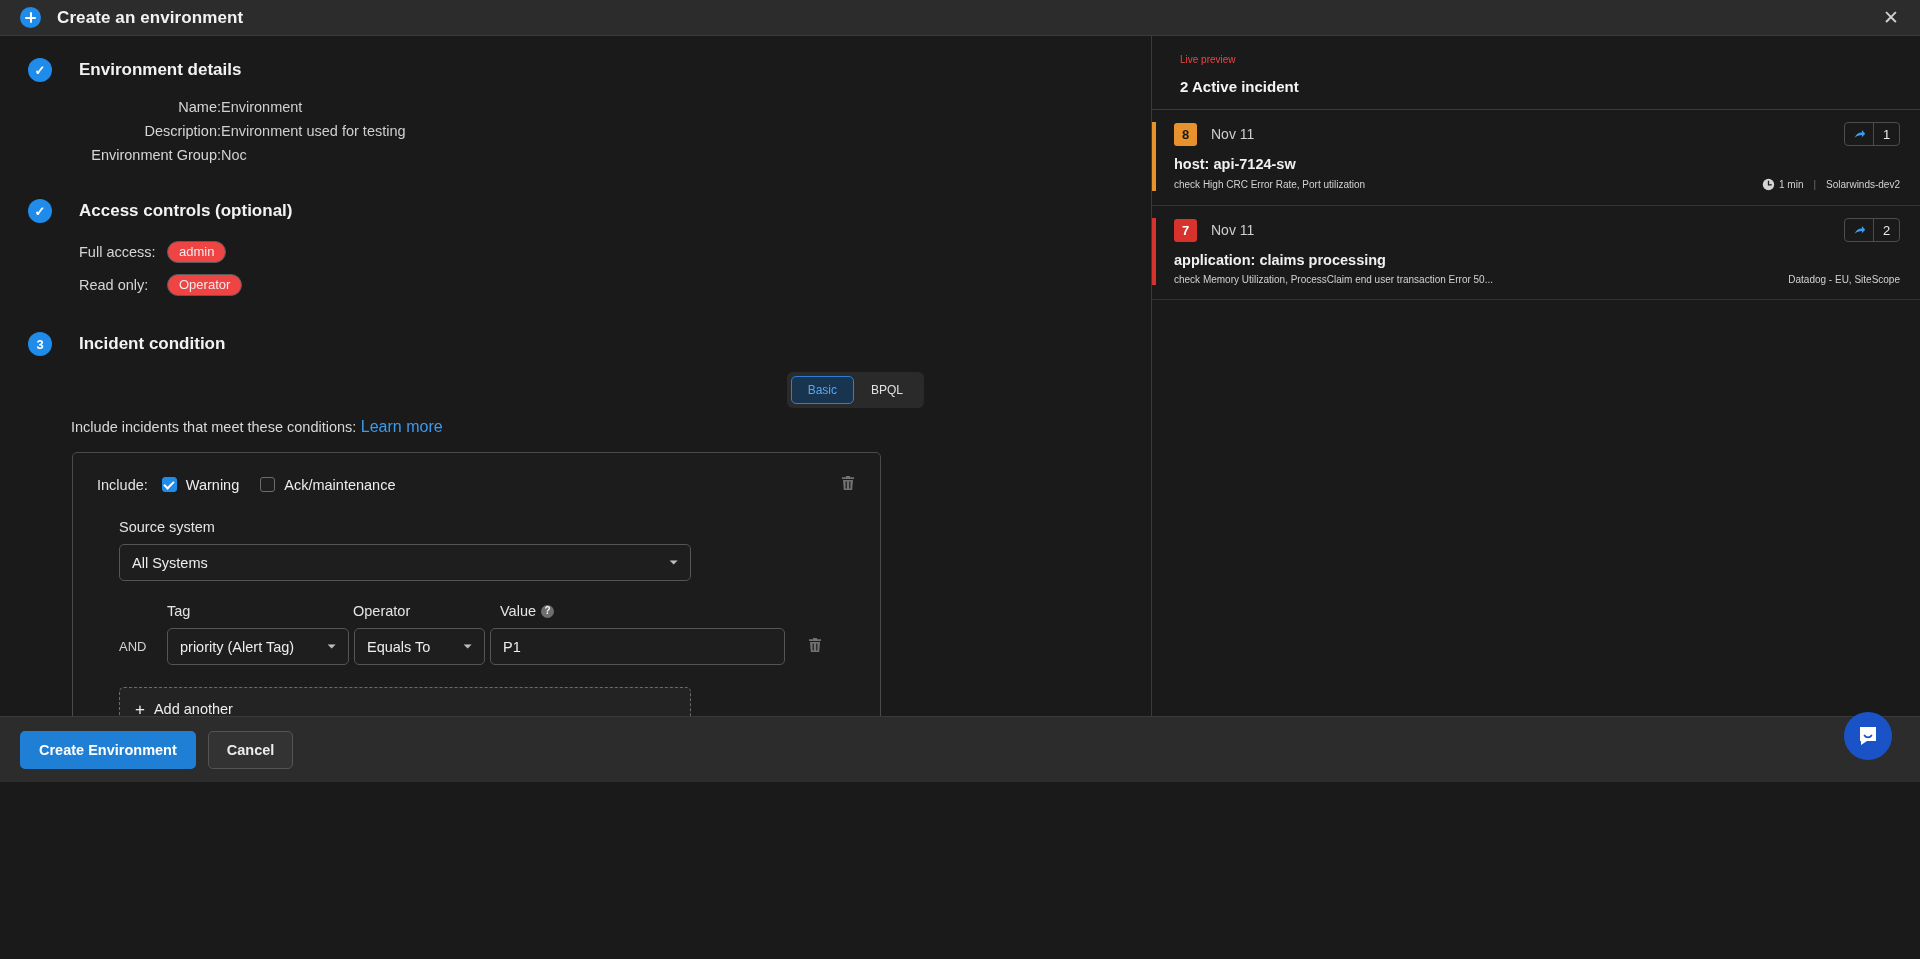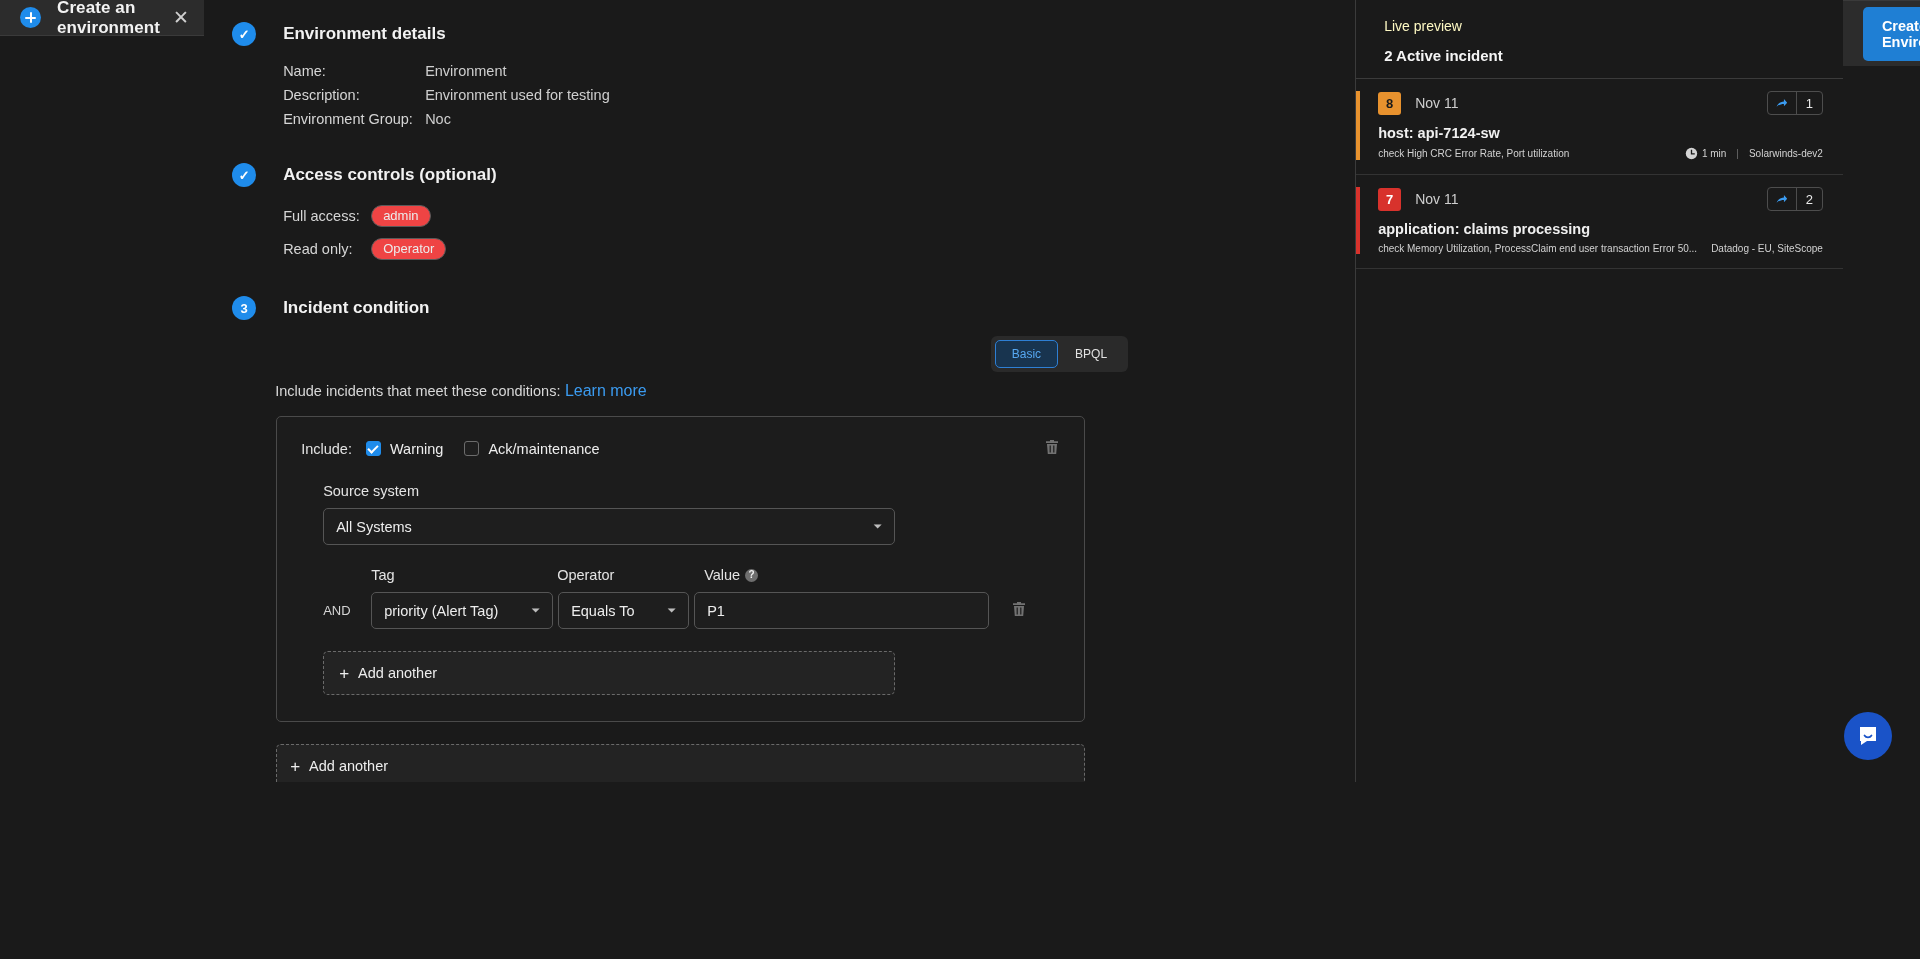--- a/index.html
+++ b/index.html
@@ -3,21 +3,21 @@
 <meta charset="utf-8">
 <style>
   * { box-sizing: border-box; margin: 0; padding: 0; }
   html, body {
     width: 1920px; height: 959px;
     background: #1a1a1a;
     font-family: "Liberation Sans", sans-serif;
     color: #e8e8e8;
     overflow: hidden;
   }
-  .app { position: relative; width: 1920px; height: 782px; display: flex; flex-direction: row; }
+  .app { position: relative; width: 1920px; height: 782px; display: flex; flex-direction: column; }
 
   
   .titlebar {
     height: 36px; min-height: 36px;
     background: #2c2c2c;
     border-bottom: 1px solid #3a3a3a;
     display: flex; align-items: center;
     padding: 0 14px 0 20px;
   }
   .plus-circle {
@@ -124,21 +124,21 @@
   }
   .addbtn {
     border: 1px dashed #6a6a6a; border-radius: 5px;
     background: #232323; color: #ededed; font-size: 14.5px;
     display: flex; align-items: center; cursor: pointer;
   }
   .addbtn .pl { font-size: 17px; margin-right: 9px; line-height: 1; }
 
   
   .prev-head { padding: 18px 28px 14px; border-bottom: 1px solid #3b3b3b; }
-  .prev-title { font-size: 14px; color: #fef9c3; }
+  .prev-title { font-size: 10px; color: #ef4444; }
   .prev-count { font-size: 15px; font-weight: bold; color: #f5f5f5; margin-top: 13px; }
 
   .inc {
     display: flex; border-bottom: 1px solid #333;
     padding: 12px 20px 14px 0; position: relative;
   }
   .inc-bar { width: 4px; flex: none; border-radius: 0; }
   .inc-body { flex: 1; padding-left: 18px; min-width: 0; }
   .inc-top { display: flex; align-items: center; }
   .sev {
@@ -203,21 +203,21 @@
 
   <div class="body">
 
     <div class="left-pane">
 
       <div class="section" style="padding-top:22px;">
         <div class="sec-head">
           <span class="step-badge check">✓</span>
           <span class="sec-title">Environment details</span>
         </div>
-        <div style="margin-left:51px;margin-top:17px;">
+        <div style="margin-left:51px;margin-top:17px;text-align:right;">
           <div class="kv" style="margin-bottom:8px;">
             <span class="k" style="width:142px;">Name:</span>
             <span class="v">Environment</span>
           </div>
           <div class="kv" style="margin-bottom:8px;">
             <span class="k" style="width:142px;">Description:</span>
             <span class="v">Environment used for testing</span>
           </div>
           <div class="kv">
             <span class="k" style="width:142px;">Environment Group:</span>

